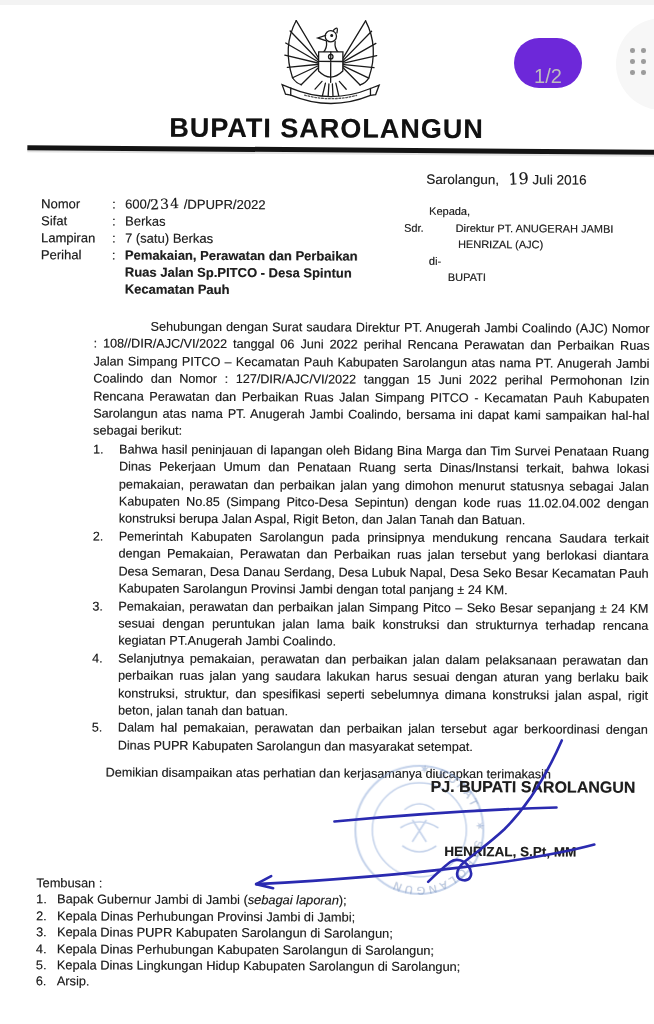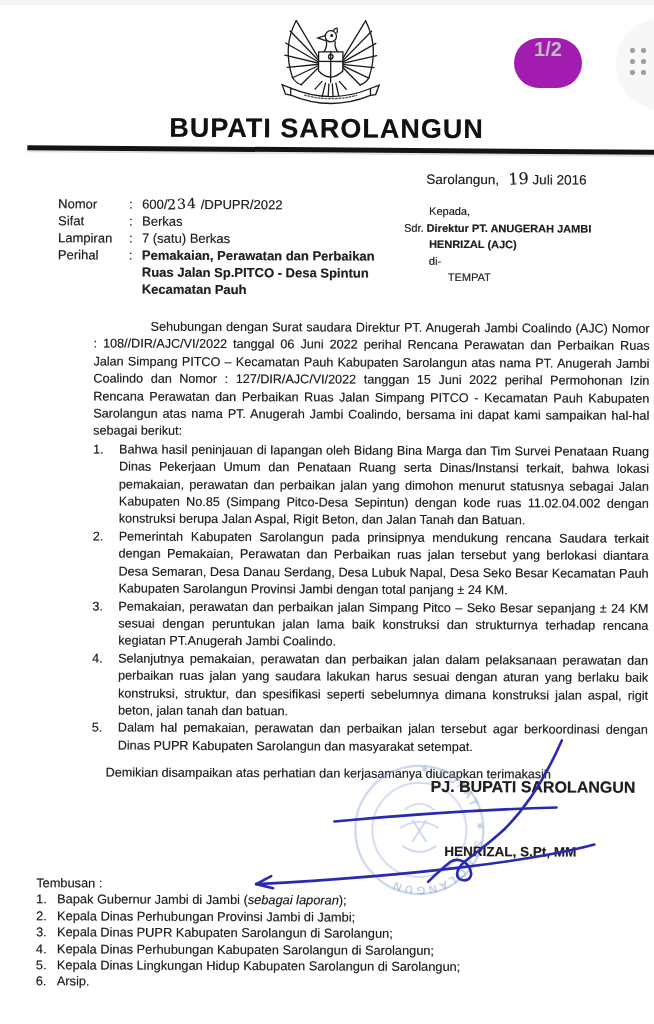--- a/index.html
+++ b/index.html
@@ -5,23 +5,22 @@
   html,body{margin:0;padding:0;background:#ffffff;}
   .screen{
     position:relative;width:654px;height:1024px;overflow:hidden;
     background:#ffffff;font-family:"Liberation Sans",sans-serif;color:#1e1e1e;
   }
   .top-strip{position:absolute;top:0;left:0;width:100%;height:5px;background:#f3f3f3;}
 
   
   .page-pill{
     position:absolute;left:514px;top:38px;width:68px;height:50px;border-radius:25px;
-    background:#a21caf;color:#bdbdbd;font-size:20px;display:flex;align-items:flex-start;justify-content:center;
+    background:#6d28d9;color:#bdbdbd;font-size:20px;display:flex;align-items:flex-end;justify-content:center;
     z-index:10;
-    font-weight:bold;
   }
   .grid-btn{position:absolute;left:616px;top:18px;width:92px;height:92px;border-radius:50%;background:#f7f7f7;z-index:9;}
   .grid-dots{position:absolute;left:630px;top:48px;width:20px;height:32px;z-index:11;}
   .grid-dots i{position:absolute;width:4.5px;height:4.5px;border-radius:50%;background:#9c9c9c;}
 
   
   .doc{position:absolute;inset:0;transform:rotate(0.25deg);transform-origin:0 0;
        text-shadow:0.3px 0 0 rgba(30,30,30,0.5);}
 
   .emblem{position:absolute;left:279px;top:8px;width:104px;height:104px;}
@@ -29,30 +28,30 @@
             font-size:27px;font-weight:700;letter-spacing:1px;color:#111;}
   .lh-rule{position:absolute;left:28px;top:146px;width:640px;height:5px;background:#141414;
            transform:rotate(0.15deg);box-shadow:0 2px 0 rgba(20,20,20,0.12);}
 
   .dateline{position:absolute;left:427px;top:167px;font-size:13.5px;}
   .hand{font-family:"DejaVu Serif",serif;display:inline-block;transform:rotate(-3deg);}
   .dateline .hand{font-size:16px;margin:0 4px 0 9px;}
 
   .meta{position:absolute;left:42px;top:195px;font-size:13px;line-height:17px;width:350px;}
   .meta .row{display:flex;align-items:flex-start;}
-  .meta .lbl{width:71px;flex:none;margin-left:17px;}
+  .meta .lbl{width:71px;flex:none;}
   .meta .col{width:13px;flex:none;text-align:left;}
   .meta .val{flex:none;}
   .meta .hand{font-size:14px;letter-spacing:1px;}
   .meta .perihal-val{width:252px;font-weight:700;}
 
   .addr{position:absolute;left:405px;top:201px;font-size:11px;line-height:16.5px;width:245px;}
   .addr .ind{padding-left:25px;}
   .addr .ind2{padding-left:44px;}
-  .addr b{font-weight:700;}
+  .addr b{font-weight:400;margin-left:29px;}
 
   .letter-body{position:absolute;left:95px;top:318px;width:556px;font-size:12.6px;line-height:17.4px;}
   .opening{text-align:justify;text-indent:57px;margin:0;}
   .olist{margin-top:1px;}
   .item{display:flex;}
   .item .num{width:26px;flex:none;}
   .item .txt{flex:1;text-align:justify;}
   .closing{margin-top:10px;margin-left:14px;}
 
   
@@ -163,21 +162,21 @@
         <span class="col">:</span>
         <span class="perihal-val">Pemakaian, Perawatan dan Perbaikan Ruas Jalan Sp.PITCO - Desa Spintun Kecamatan Pauh</span>
       </div>
     </div>
 
     <div class="addr">
       <div class="ind">Kepada,</div>
       <div><span>Sdr. </span><b>Direktur PT. ANUGERAH JAMBI</b></div>
       <div class="ind"><b>HENRIZAL (AJC)</b></div>
       <div class="ind">di-</div>
-      <div class="ind2">TEMPAT</div>
+      <div class="ind2">BUPATI</div>
     </div>
 
     <div class="letter-body">
       <p class="opening">Sehubungan dengan Surat saudara Direktur PT. Anugerah Jambi Coalindo (AJC) Nomor : 108//DIR/AJC/VI/2022 tanggal 06 Juni 2022 perihal Rencana Perawatan dan Perbaikan Ruas Jalan Simpang PITCO – Kecamatan Pauh Kabupaten Sarolangun atas nama PT. Anugerah Jambi Coalindo dan Nomor : 127/DIR/AJC/VI/2022 tanggan 15 Juni 2022 perihal Permohonan Izin Rencana Perawatan dan Perbaikan Ruas Jalan Simpang PITCO - Kecamatan Pauh Kabupaten Sarolangun atas nama PT. Anugerah Jambi Coalindo, bersama ini dapat kami sampaikan hal-hal sebagai berikut:</p>
       <div class="olist">
         <div class="item">
           <span class="num">1.</span>
           <span class="txt">Bahwa hasil peninjauan di lapangan oleh Bidang Bina Marga dan Tim Survei Penataan Ruang Dinas Pekerjaan Umum dan Penataan Ruang serta Dinas/Instansi terkait, bahwa lokasi pemakaian, perawatan dan perbaikan jalan yang dimohon menurut statusnya sebagai Jalan Kabupaten No.85 (Simpang Pitco-Desa Sepintun) dengan kode ruas 11.02.04.002 dengan konstruksi berupa Jalan Aspal, Rigit Beton, dan Jalan Tanah dan Batuan.</span>
         </div>
         <div class="item">

